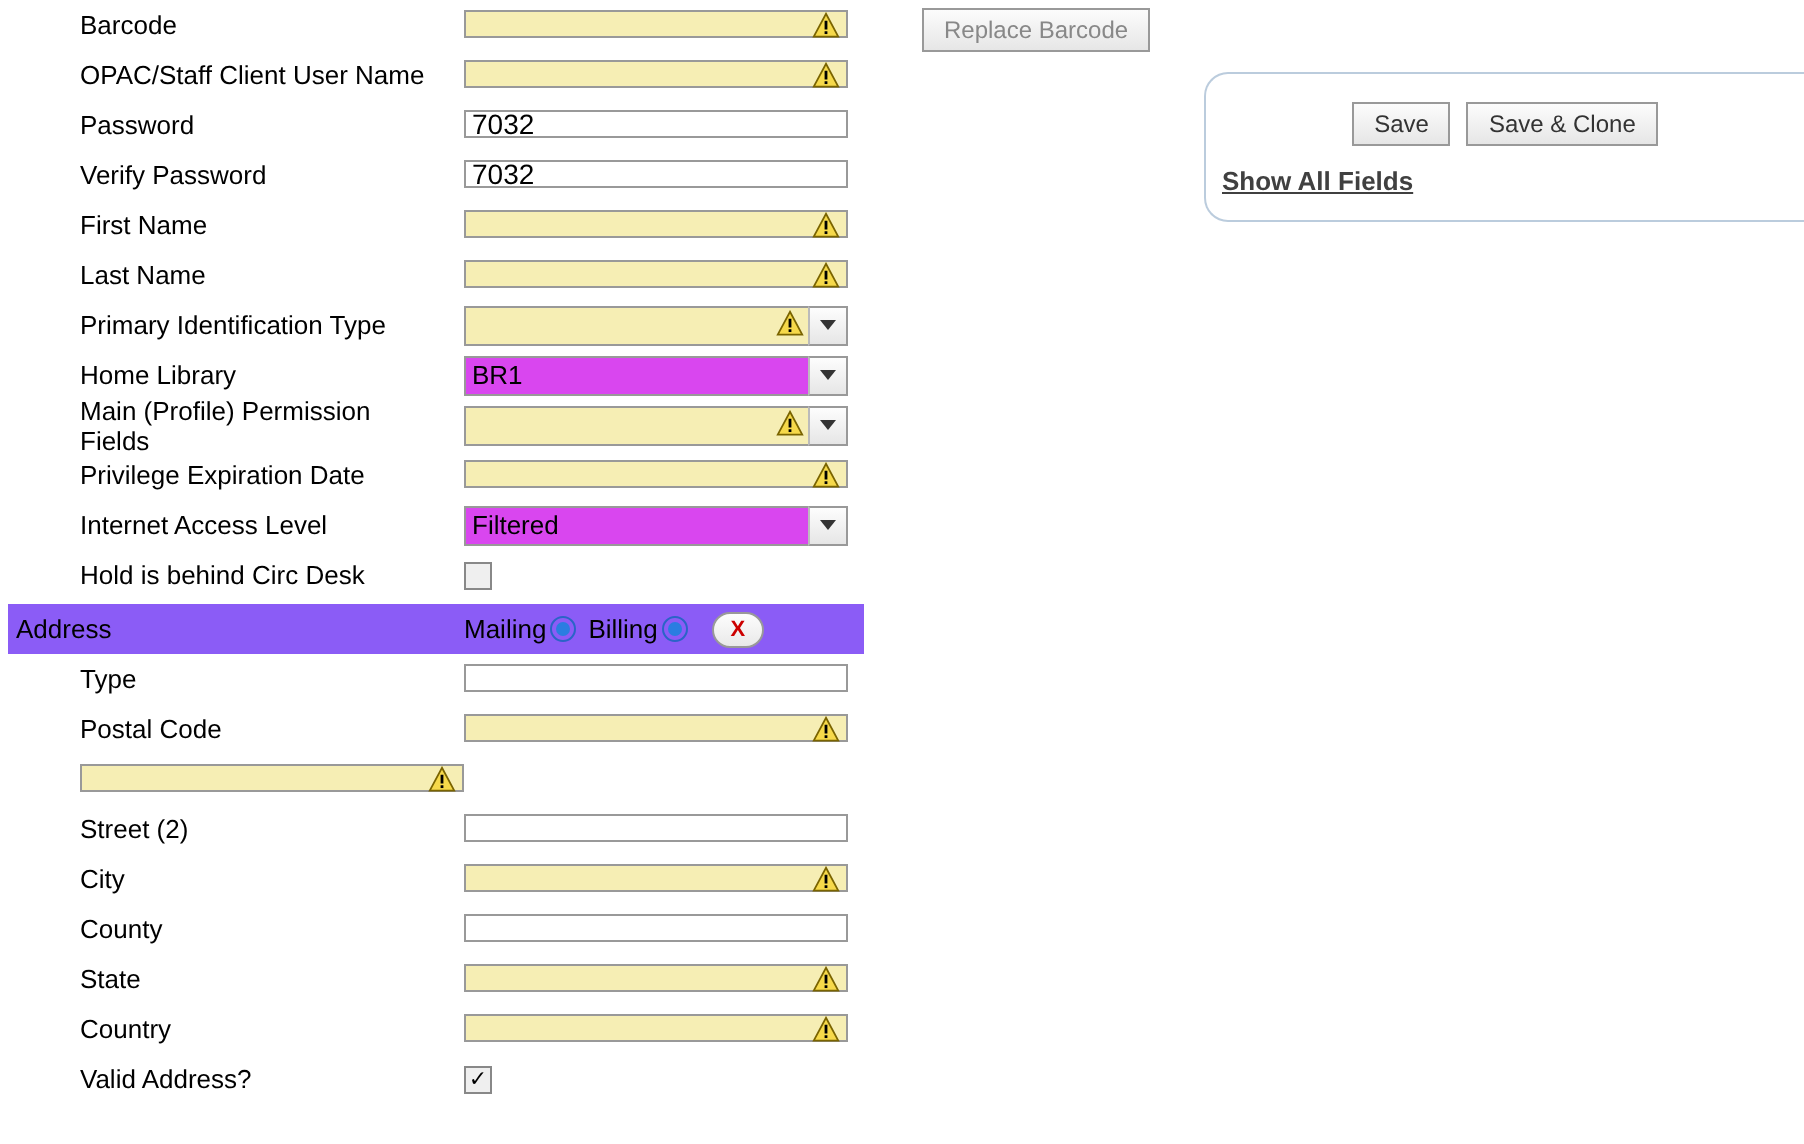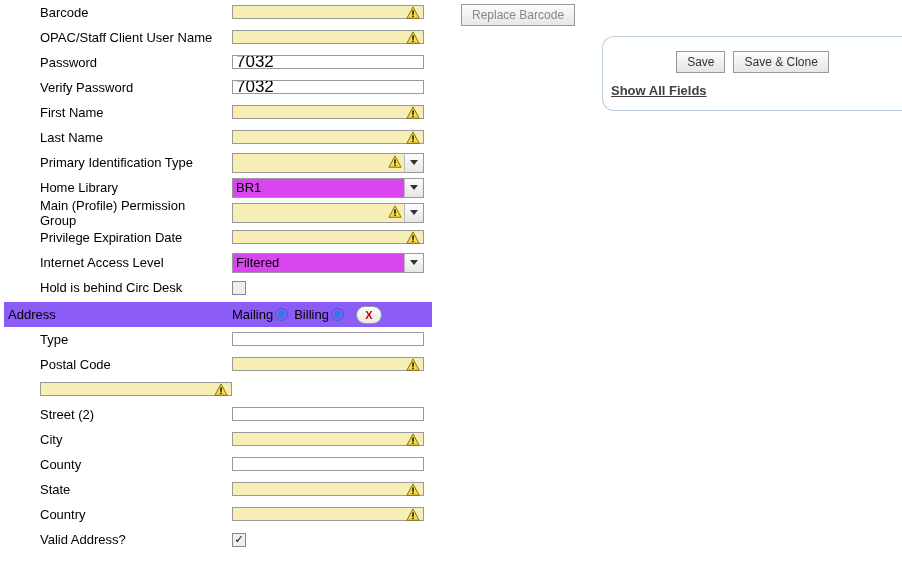--- a/index.html
+++ b/index.html
@@ -30,21 +30,21 @@
   .input-cell {
     flex: 1;
     display: flex;
     align-items: center;
     gap: 6px;
   }
   .txt {
     width: 192px;
     height: 14px;
     border: 1px solid #999;
-    font-size: 17px;
+    font-size: 14px;
     padding: 0 3px;
     background: #fff;
   }
   .txt.req {
     background: #f6eeb4;
   }
   .sel {
     width: 192px;
     height: 20px;
     position: relative;
@@ -276,21 +276,21 @@
     <div class="label-cell">Home Library</div>
     <div class="input-cell">
       <div class="sel">
         <input class="sel-input" value="BR1" style="">
         <div class="sel-arrow"></div>
       </div>
     </div>
   </div>
 
   <div class="row">
-    <div class="label-cell">Main (Profile) Permission Group</div>
+    <div class="label-cell">Main (Profile) Permission Fields</div>
     <div class="input-cell">
       <div class="sel">
         <input class="sel-input req" value="" style="">
         <svg class="warn warn-badge">
             <use href="#w"></use>
           </svg>
         <div class="sel-arrow"></div>
       </div>
     </div>
   </div>

